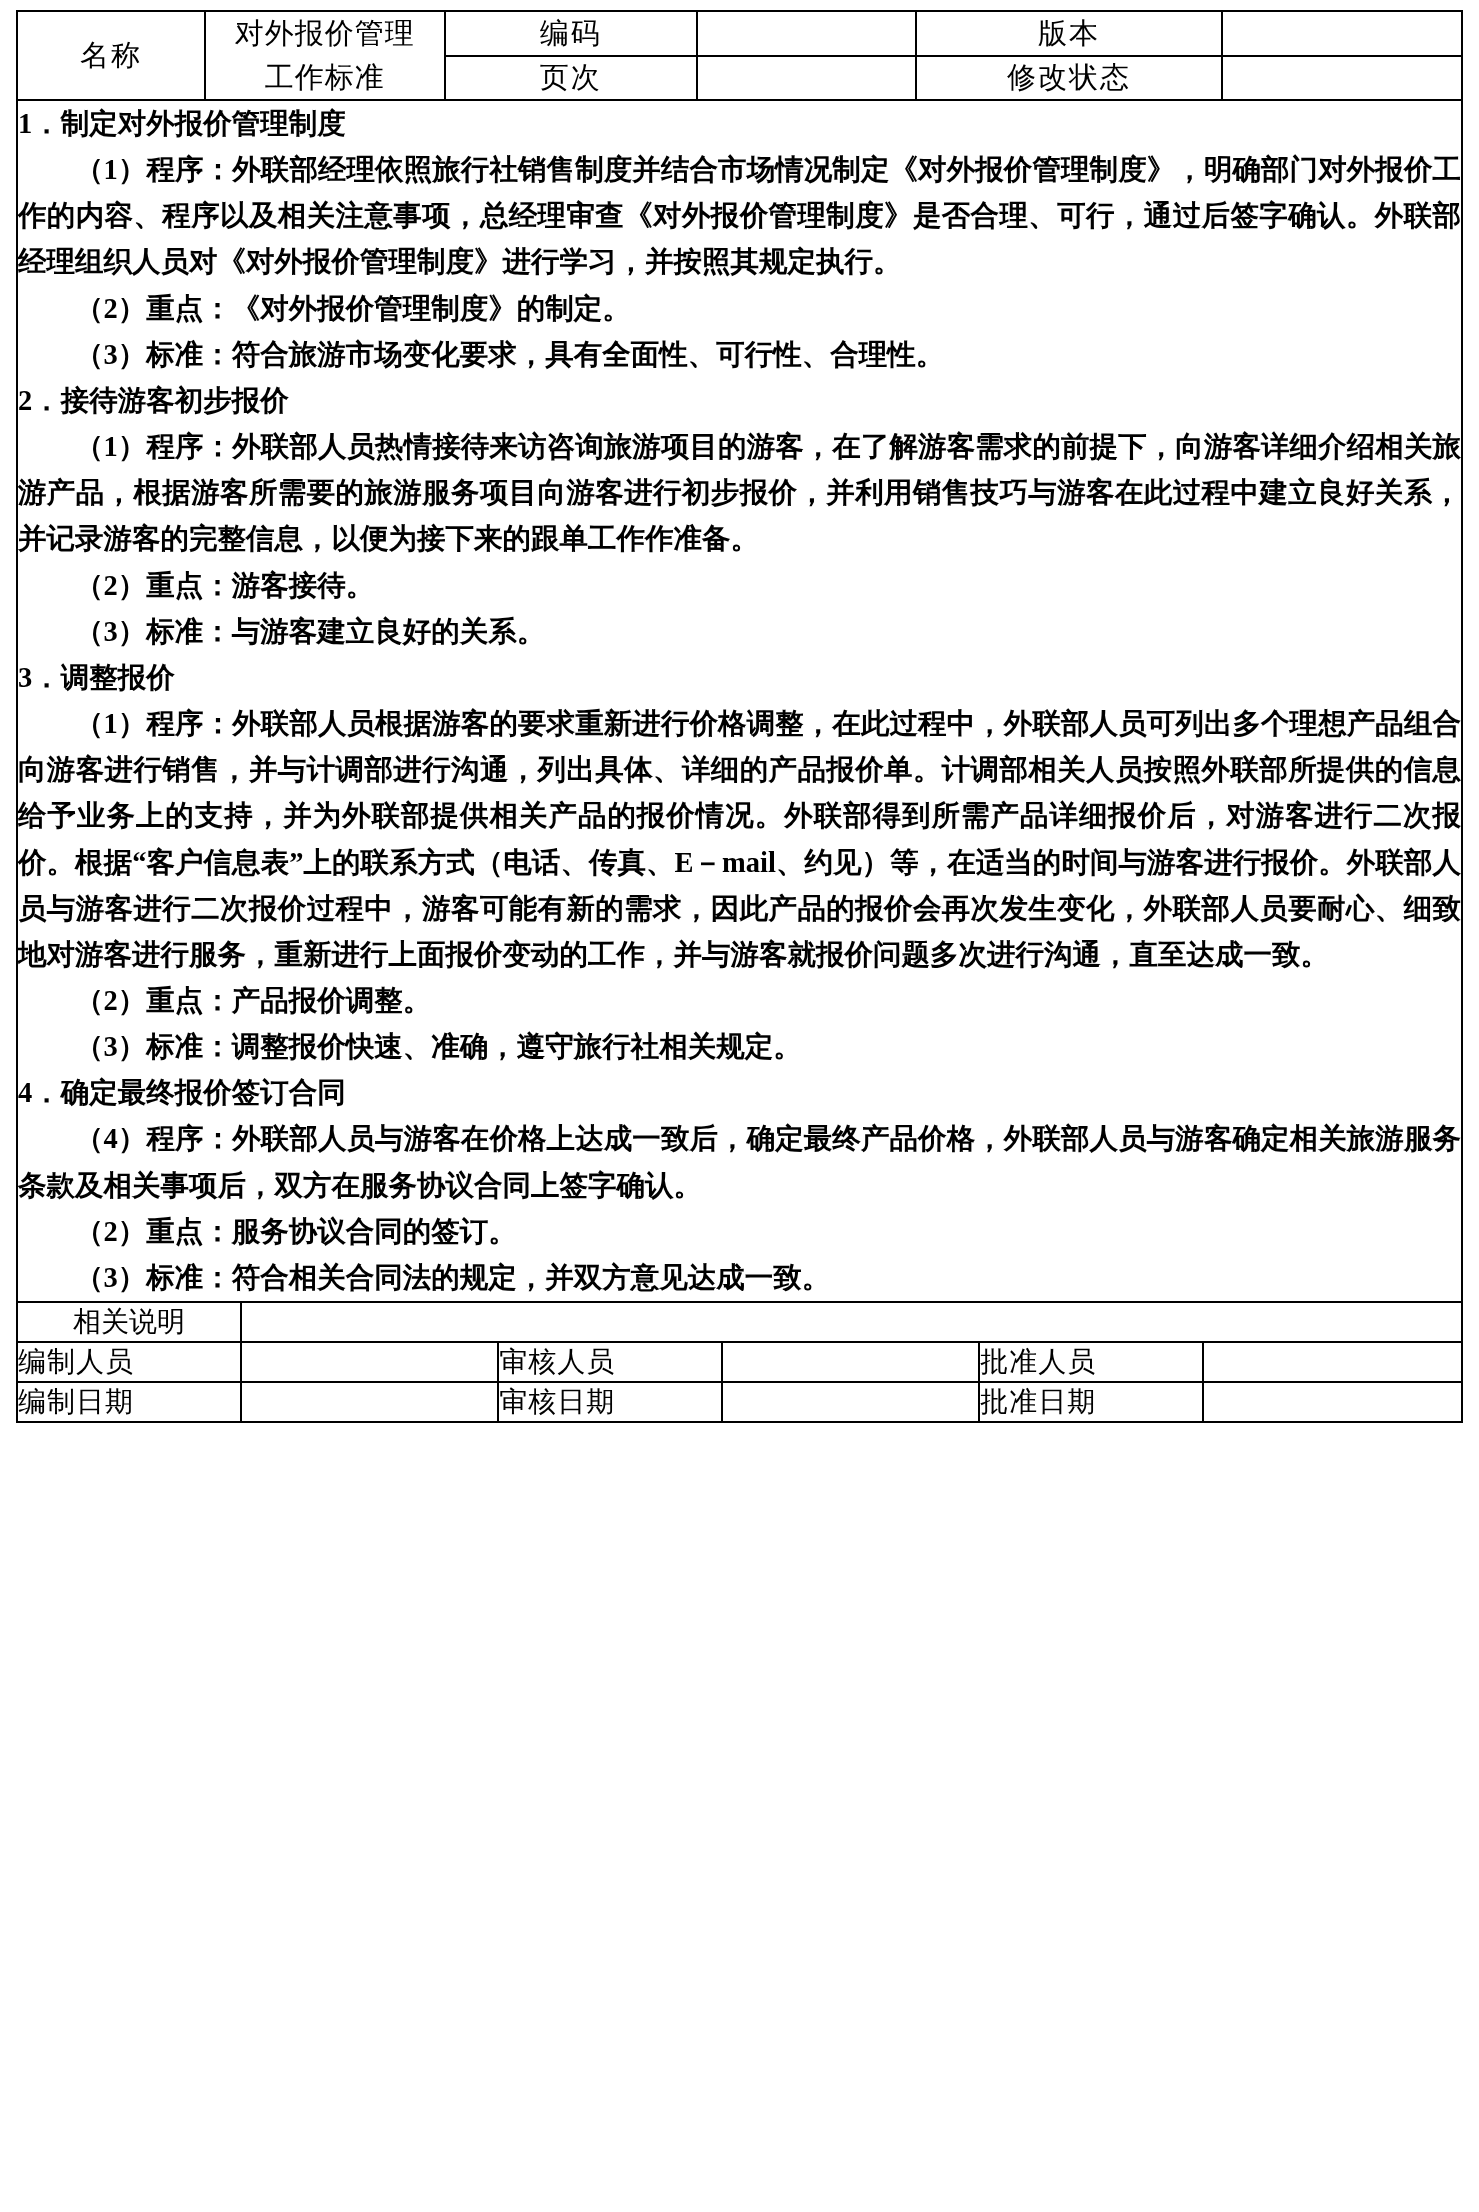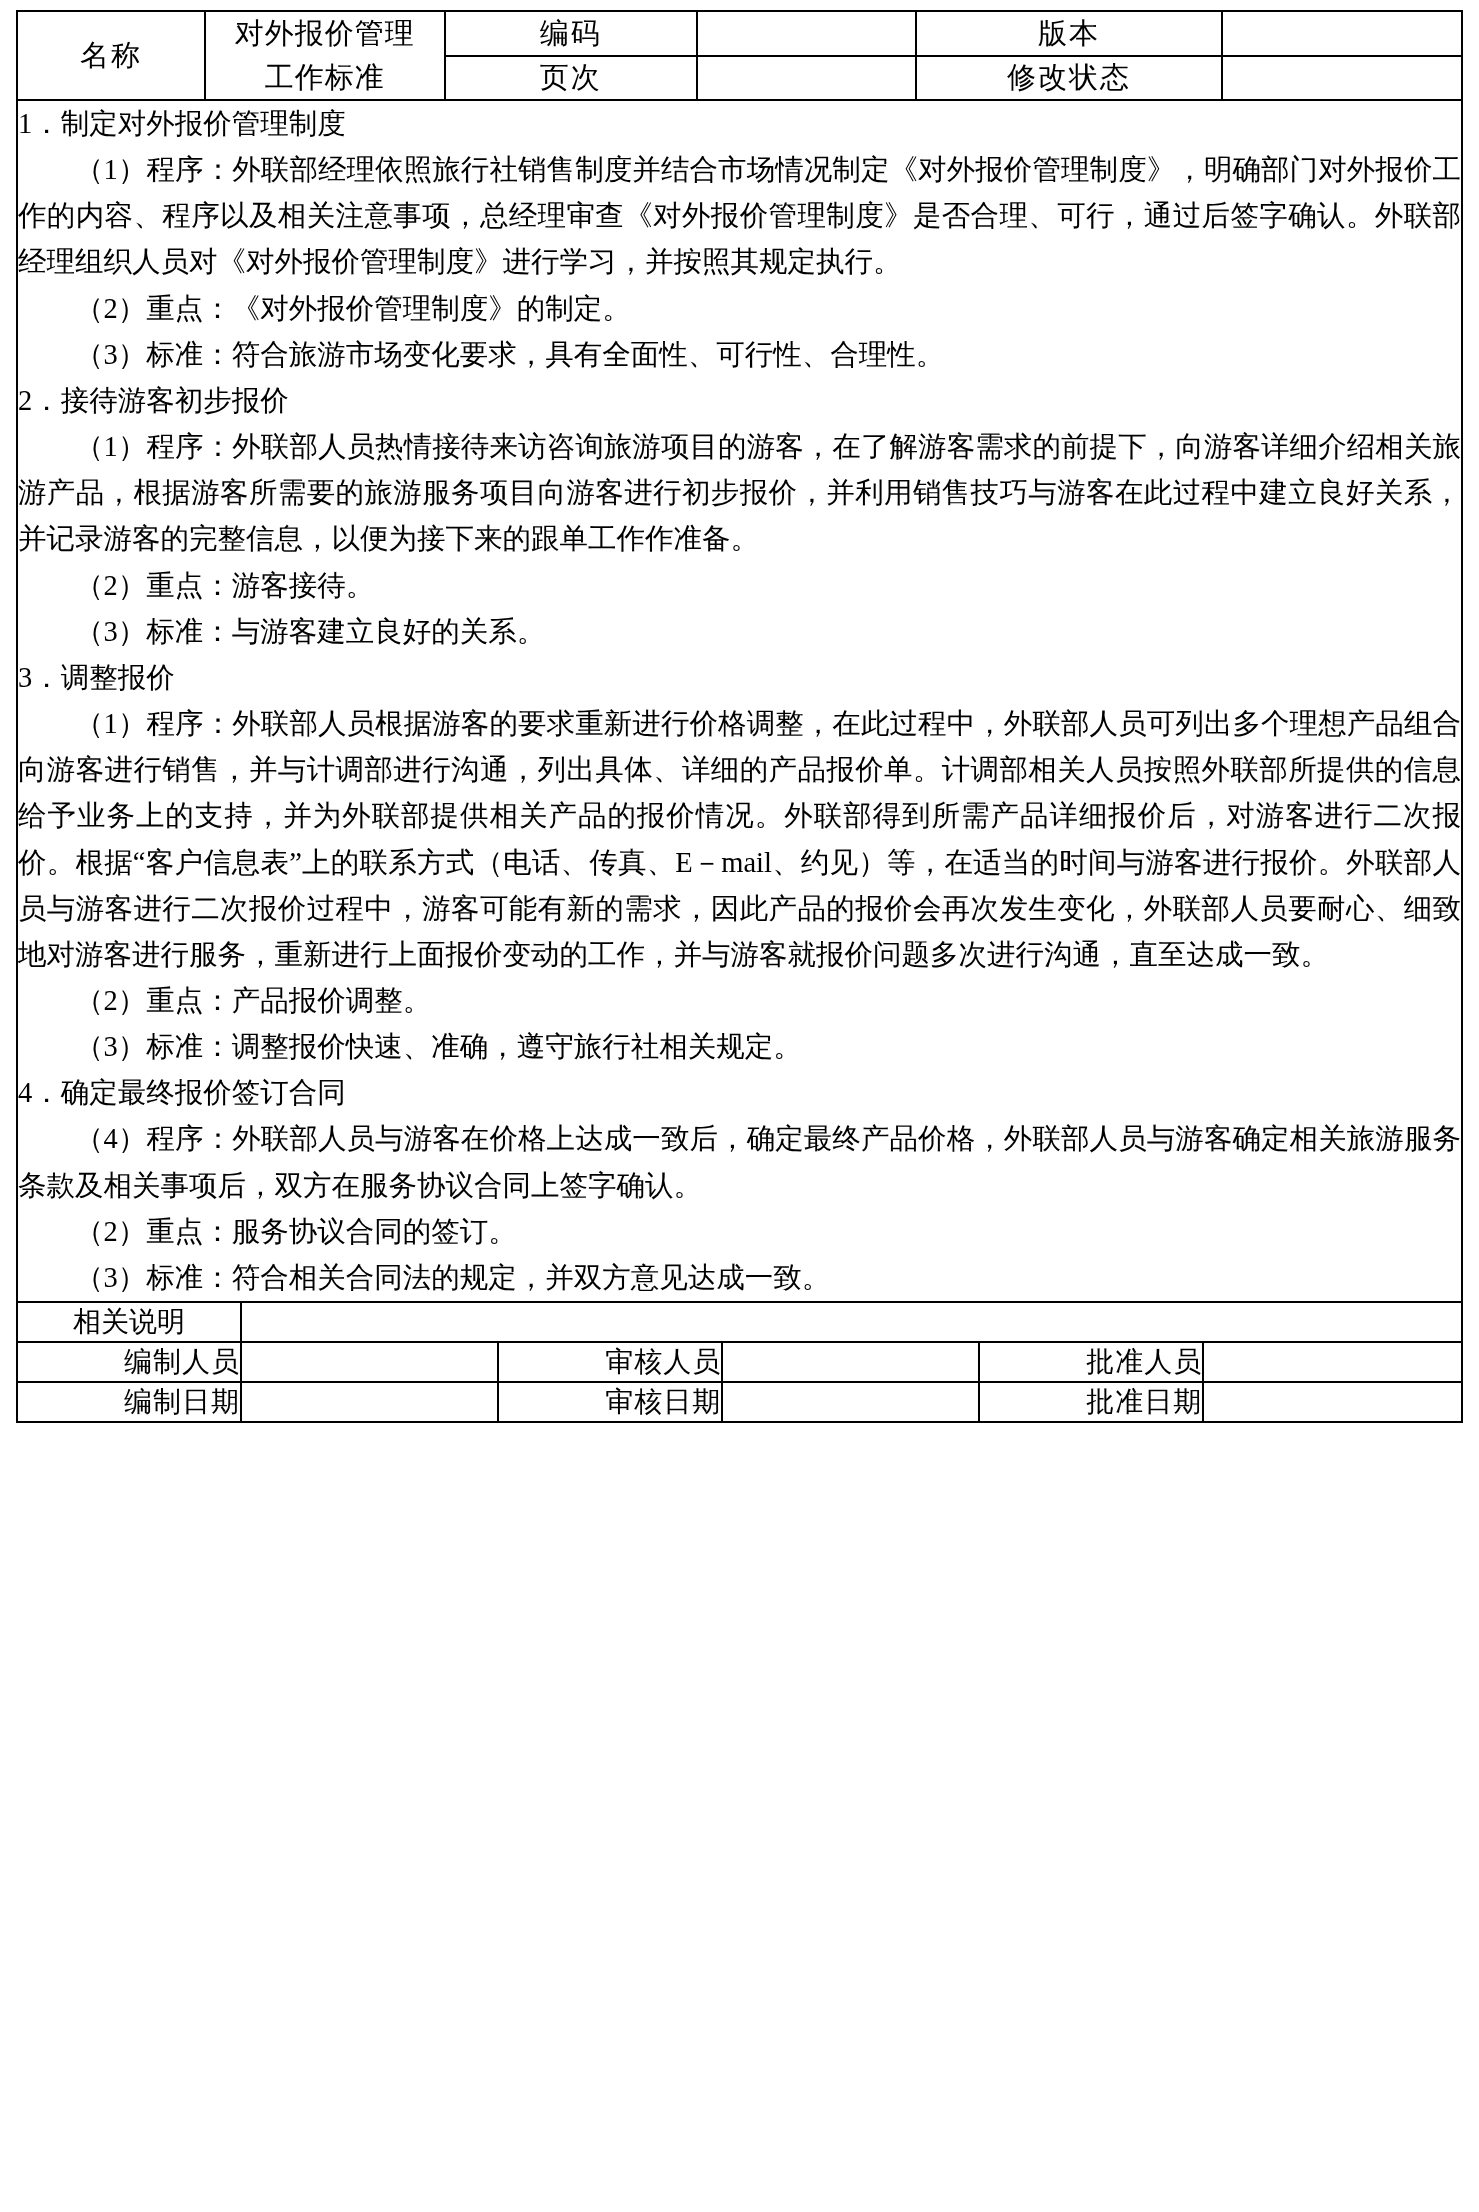--- a/index.html
+++ b/index.html
@@ -48,29 +48,30 @@
   .body-cell {
     padding: 12px 14px 16px 14px;
     font-size: 28.5px;
     line-height: 1.62;
     text-align: justify;
     text-justify: inter-ideograph;
   }
   .body-cell p {
     margin: 0;
     padding: 0;
+    font-weight: bold;
   }
   .lvl1 {
     text-indent: 0;
   }
   .lvl2 {
     text-indent: 2em;
   }
   .footer-label {
-    text-align: right;
+    text-align: left;
     font-size: 28px;
     padding: 13px 4px;
     letter-spacing: 1px;
   }
   .footer-label-left {
     text-align: center;
     font-size: 28px;
     padding: 13px 4px;
     margin-top: 48px;
   }

